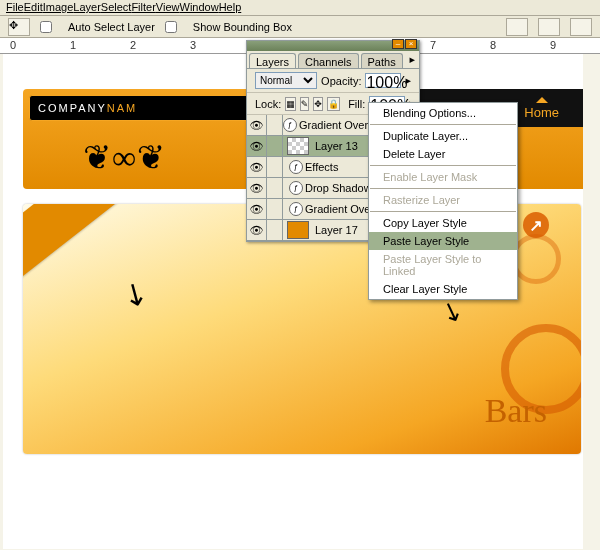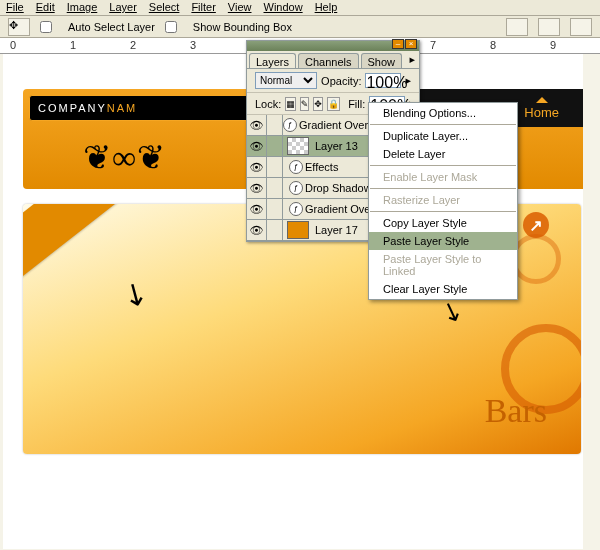--- a/index.html
+++ b/index.html
@@ -1,17 +1,17 @@
 <!DOCTYPE html>
 <html><head>
 <meta charset="utf-8">
 <style>
   * { box-sizing: border-box; margin: 0; padding: 0; font-family: Tahoma, sans-serif; font-size: 11px; }
   body { background: #f5f3e8; width: 600px; height: 550px; overflow: hidden; position: relative; }
-  .menubar { background: #ece9d8; height: 16px; display: flex; gap: 12px; padding: 1px 6px; border-bottom: 1px solid #aca899; }
+  .menubar { background: #ece9d8; height: 16px; display: flex; padding: 1px 6px; border-bottom: 1px solid #aca899; }
   .menubar span { text-decoration: underline; font-size: 11px; }
   .opts { background: #ece9d8; height: 22px; display: flex; align-items: center; gap: 10px; padding: 2px 8px; border-bottom: 1px solid #aca899; }
   .opts label { display: flex; align-items: center; gap: 16px; }
   .tbtn { width: 22px; height: 18px; border: 1px solid #aca899; background: #f5f3e8; display: inline-block; }
   .ruler { height: 16px; background: #fff; border-bottom: 1px solid #999; display:flex; align-items:flex-end; position:relative; font-size:8px; color:#333; }
   .ruler span { position:absolute; top:1px; }
   .canvas { position: relative; width: 580px; height: 495px; background: #fff; margin-left: 3px; }
   .header-band { position:absolute; top:35px; left:20px; right:0; height:100px; background: linear-gradient(#f5a623,#e28a00); border-radius: 4px 0 0 4px; }
   .logo-box { position:absolute; left:6px; top:6px; width:220px; height:26px; background:#000; border:1px solid #f5a623; border-radius:3px; color:#fff; font-family: 'Arial Narrow',sans-serif; font-size:14px; letter-spacing:2px; display:flex; align-items:center; padding-left:8px; }
   .logo-box .accent { color:#f5a623; }
@@ -127,21 +127,21 @@
 <div class="panel">
   <div class="panel-hdr">
     <div class="panel-close">
       <span>–</span>
       <span>×</span>
     </div>
   </div>
   <div class="tabs">
     <div class="tab active">Layers</div>
     <div class="tab inactive">Channels</div>
-    <div class="tab inactive">Show</div>
+    <div class="tab inactive">Paths</div>
     <span style="flex:1"></span>
       <span style="padding:2px 4px">▸</span>
   </div>
   <div class="panel-row">
     <select class="blend"><option>Normal</option></select>
     <span>Opacity:</span>
     <span class="pct-input">100%</span>
       <span>▸</span>
   </div>
   <div class="panel-row lock-row">

